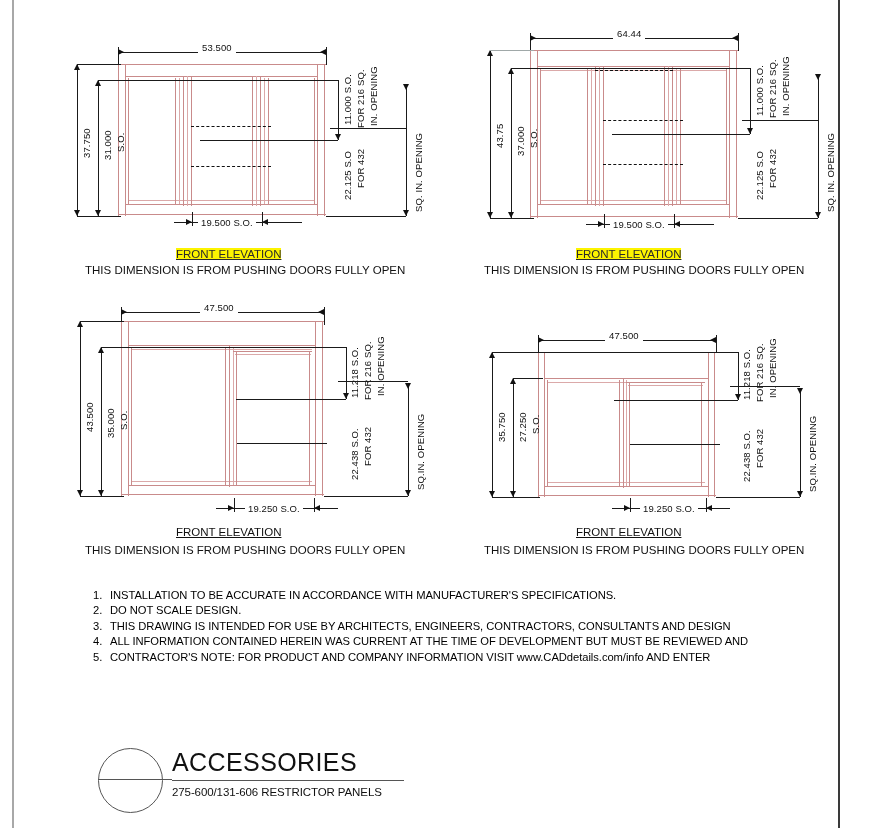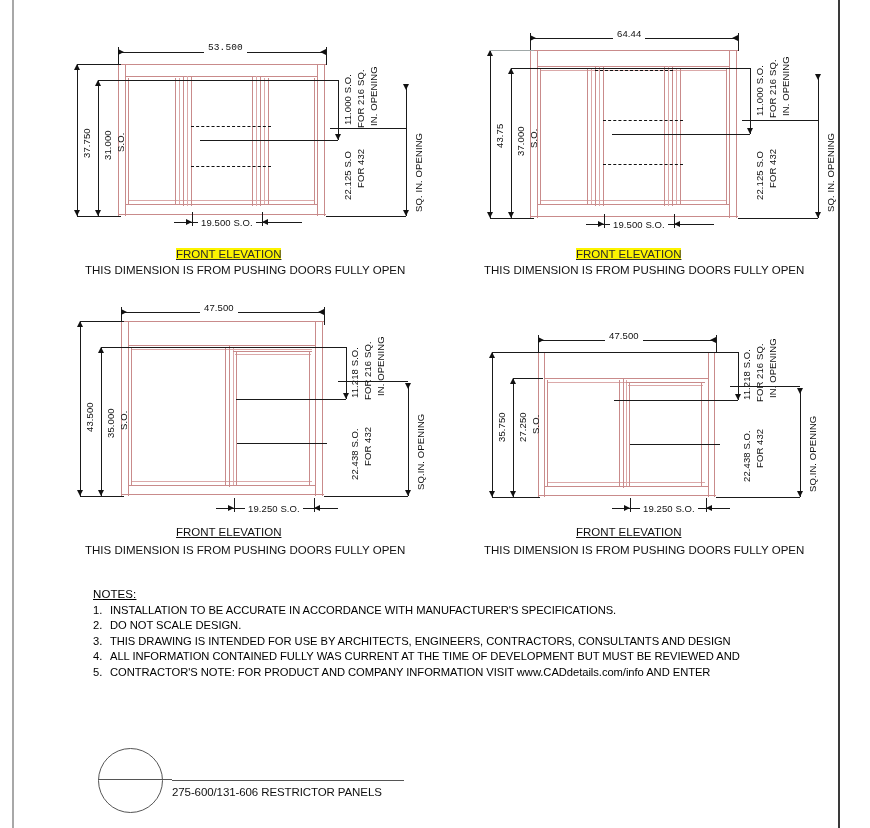--- a/index.html
+++ b/index.html
@@ -80,21 +80,21 @@
   <div class="border-left"></div>
   <div class="border-right"></div>
 
   <div class="drawing" style="left:0;top:0;width:440px;height:290px;">
 
     <div class="blk hline" style="left:118px;top:52px;width:208px;"></div>
     <div class="blk vline" style="left:118px;top:47px;height:18px;"></div>
     <div class="blk vline" style="left:326px;top:47px;height:18px;"></div>
     <div class="ar ar-r" style="left:118px;top:49px;"></div>
     <div class="ar ar-l" style="left:320px;top:49px;"></div>
-    <div class="dim" style="left:204px;top:43px;background:#fff;padding:0 4px;font-family:Liberation Mono, monospace;">53.500</div>
+    <div class="dim" style="left:198px;top:43px;background:#fff;padding:0 4px;">53.500</div>
 
     <div class="cab" style="left:118px;top:64px;width:208px;height:152px;">
 
       <div class="pk hline" style="left:0;top:0;width:208px;height:1.4px;"></div>
       <div class="pk hline" style="left:0;top:150px;width:208px;height:1.4px;"></div>
       <div class="pk vline" style="left:0;top:0;width:1.4px;height:152px;"></div>
       <div class="pk vline" style="left:206px;top:0;width:1.4px;height:152px;"></div>
       <div class="pk vline" style="left:7px;top:0;width:1.2px;height:152px;"></div>
       <div class="pk vline" style="left:199px;top:0;width:1.2px;height:152px;"></div>
 
@@ -399,48 +399,48 @@
     <div class="ar ar-d" style="left:397px;top:201px;"></div>
     <div class="dim rot" style="left:342px;top:192px;">22.438 S.O.</div>
     <div class="dim rot" style="left:355px;top:178px;">FOR 432</div>
     <div class="dim rot" style="left:408px;top:202px;">SQ.IN. OPENING</div>
 
     <div class="cap-elev" style="left:176px;top:236px;">FRONT ELEVATION</div>
     <div class="cap-sub" style="left:84px;top:254px;">THIS DIMENSION IS FROM PUSHING DOORS FULLY OPEN</div>
   </div>
 
   <div class="notes">
-    <div class="notes-title">NOTES:</div>
 
     <div class="note-row">
       <div class="note-num">1.</div>
       <div class="note-txt">INSTALLATION TO BE ACCURATE IN ACCORDANCE WITH MANUFACTURER'S SPECIFICATIONS.</div>
     </div>
 
     <div class="note-row">
       <div class="note-num">2.</div>
       <div class="note-txt">DO NOT SCALE DESIGN.</div>
     </div>
 
     <div class="note-row">
       <div class="note-num">3.</div>
       <div class="note-txt">THIS DRAWING IS INTENDED FOR USE BY ARCHITECTS, ENGINEERS, CONTRACTORS, CONSULTANTS AND DESIGN</div>
     </div>
 
     <div class="note-row">
       <div class="note-num">4.</div>
-      <div class="note-txt">ALL INFORMATION CONTAINED FULLY WAS CURRENT AT THE TIME OF DEVELOPMENT BUT MUST BE REVIEWED AND</div>
+      <div class="note-txt">ALL INFORMATION CONTAINED HEREIN WAS CURRENT AT THE TIME OF DEVELOPMENT BUT MUST BE REVIEWED AND</div>
     </div>
 
     <div class="note-row">
       <div class="note-num">5.</div>
       <div class="note-txt">CONTRACTOR'S NOTE: FOR PRODUCT AND COMPANY INFORMATION VISIT www.CADdetails.com/info AND ENTER</div>
     </div>
   </div>
 
   <div class="titleblock">
     <div class="tb-circle"></div>
     <div class="tb-circle-line"></div>
+    <div class="tb-main">ACCESSORIES</div>
     <div class="tb-rule"></div>
     <div class="tb-sub">275-600/131-606 RESTRICTOR PANELS</div>
   </div>
 
 </div>
 
 </body></html>

